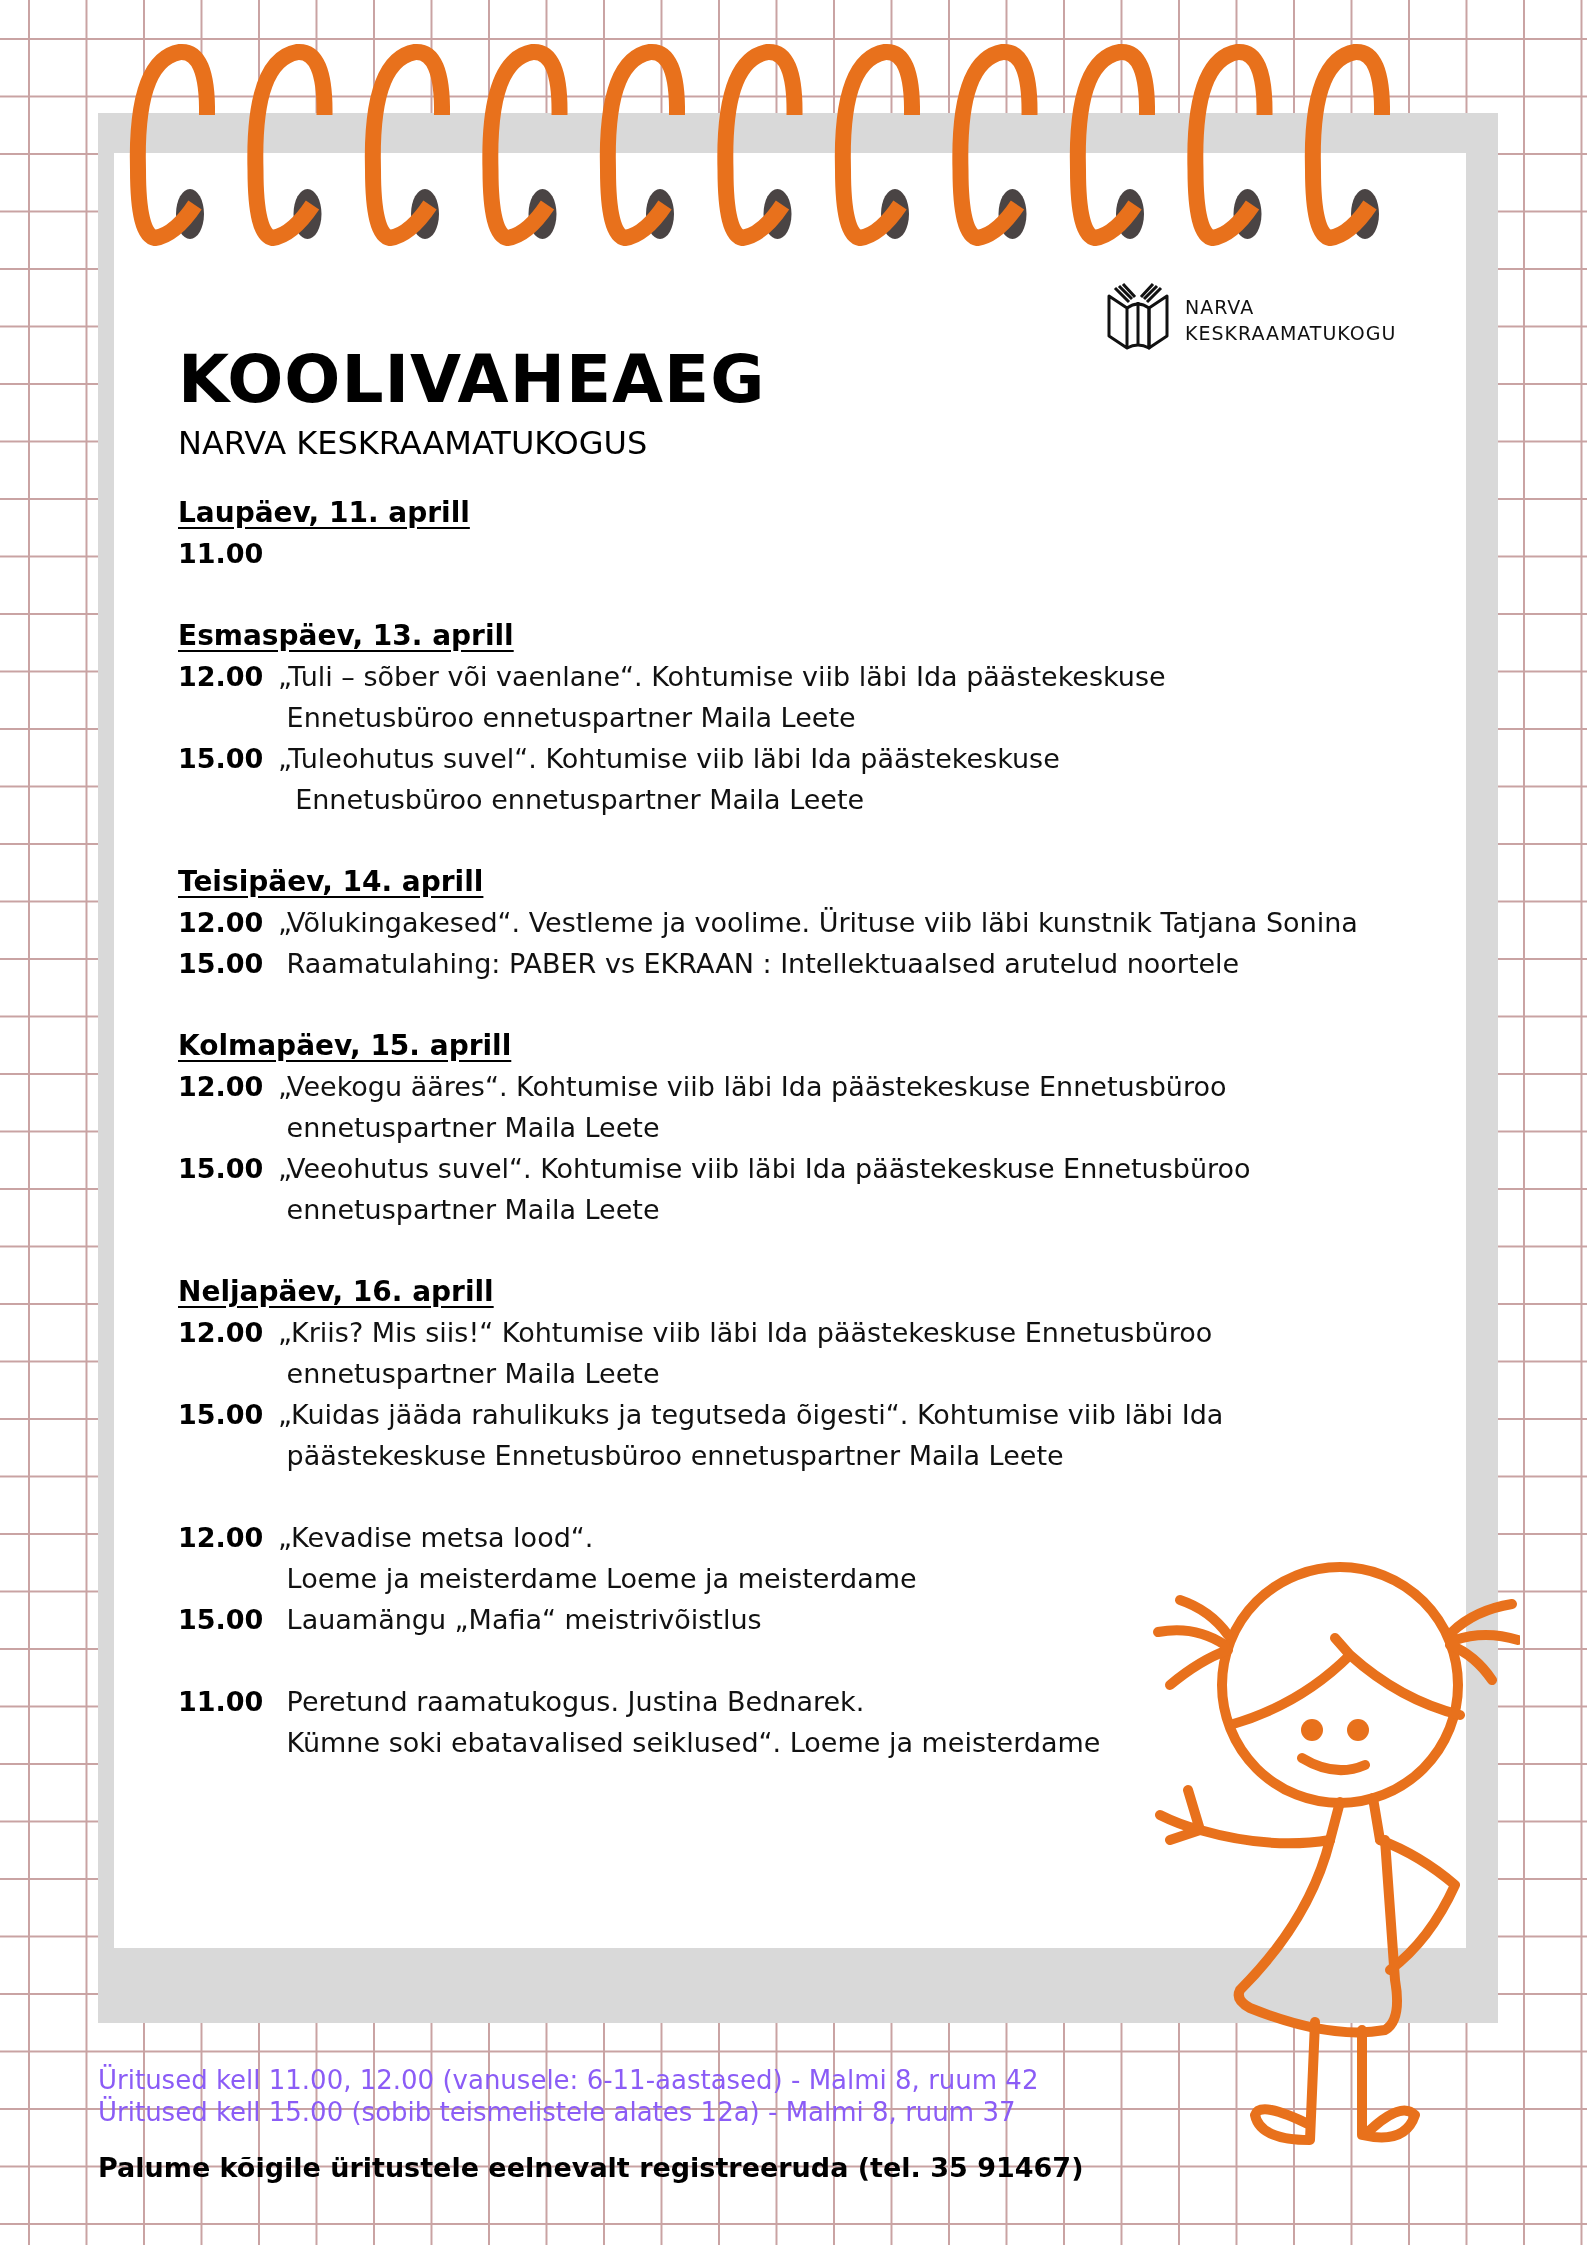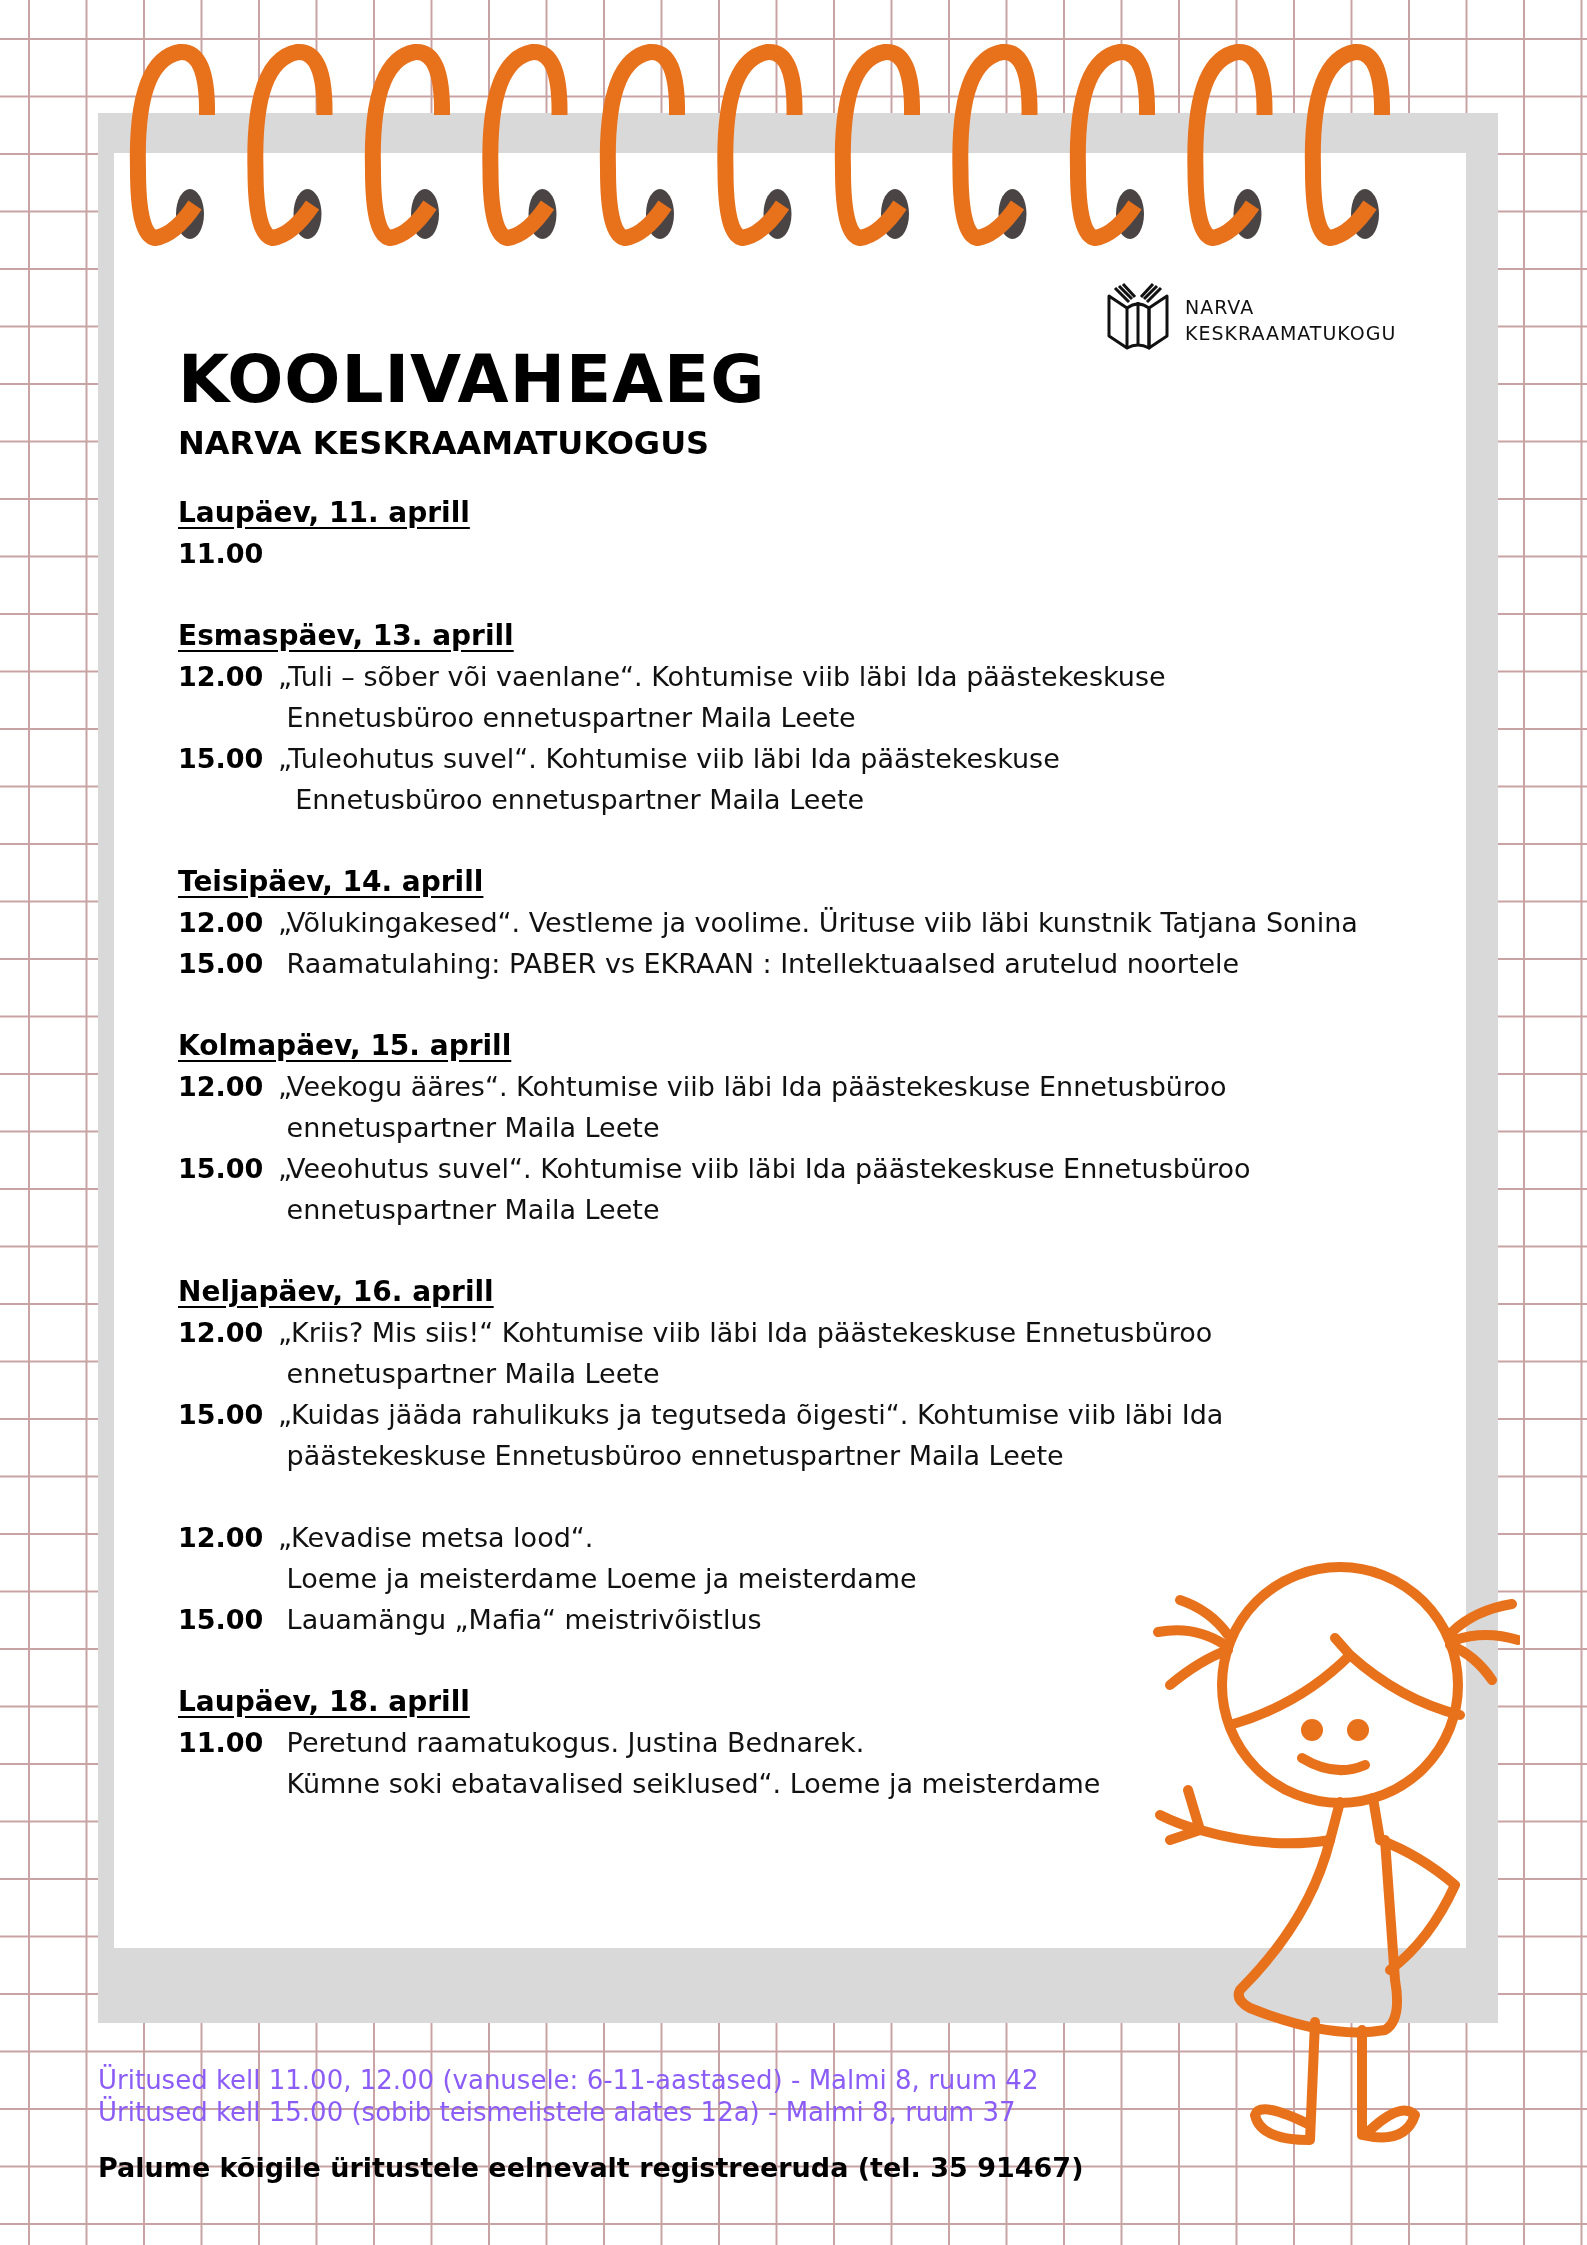--- a/index.html
+++ b/index.html
@@ -29,21 +29,21 @@
   .logo-text {
     font-family: "DejaVu Sans", sans-serif; font-size: 19px; letter-spacing: 1px; line-height: 26px; color: #111;
   }
   .title {
     position: absolute; left: 178px; top: 340px; margin: 0;
     font-family: "DejaVu Sans", sans-serif; font-weight: bold; font-size: 66px; letter-spacing: 1px; line-height: 80px;
     color: #000;
   }
   .subtitle {
     position: absolute; left: 178px; top: 420px; margin: 0;
-    font-family: "DejaVu Sans", sans-serif; font-weight: bold; font-size: 32px; line-height: 46px; color: #000;
+    font-family: "DejaVu Sans", sans-serif; font-weight: normal; font-size: 32px; line-height: 46px; color: #000;
   }
   .schedule { position: absolute; left: 178px; top: 492px; width: 1230px; }
   .day { margin-bottom: 41px; }
   .day-title {
     font-family: "DejaVu Sans", sans-serif; font-weight: bold; font-size: 28px; line-height: 41px;
     text-decoration: underline; text-underline-offset: 5px; color: #000;
   }
   .event { display: flex; }
   .event-time {
     width: 100px; flex: 0 0 100px; font-family: "DejaVu Sans", sans-serif; font-weight: bold;
@@ -213,21 +213,20 @@
         </div>
       </div>
       <div class="event">
         <div class="event-time">15.00</div>
         <div class="event-text">
           <div style="white-space: pre;"> Lauamängu „Mafia“ meistrivõistlus</div>
         </div>
       </div>
     </div>
     <div class="day">
-      <div class="day-title">Laupäev, 18. aprill</div>
       <div class="event">
         <div class="event-time">11.00</div>
         <div class="event-text">
           <div style="white-space: pre;"> Peretund raamatukogus. Justina Bednarek.</div>
           <div style="white-space: pre;"> Kümne soki ebatavalised seiklused“. Loeme ja meisterdame</div>
         </div>
       </div>
     </div>
   </div>
 

